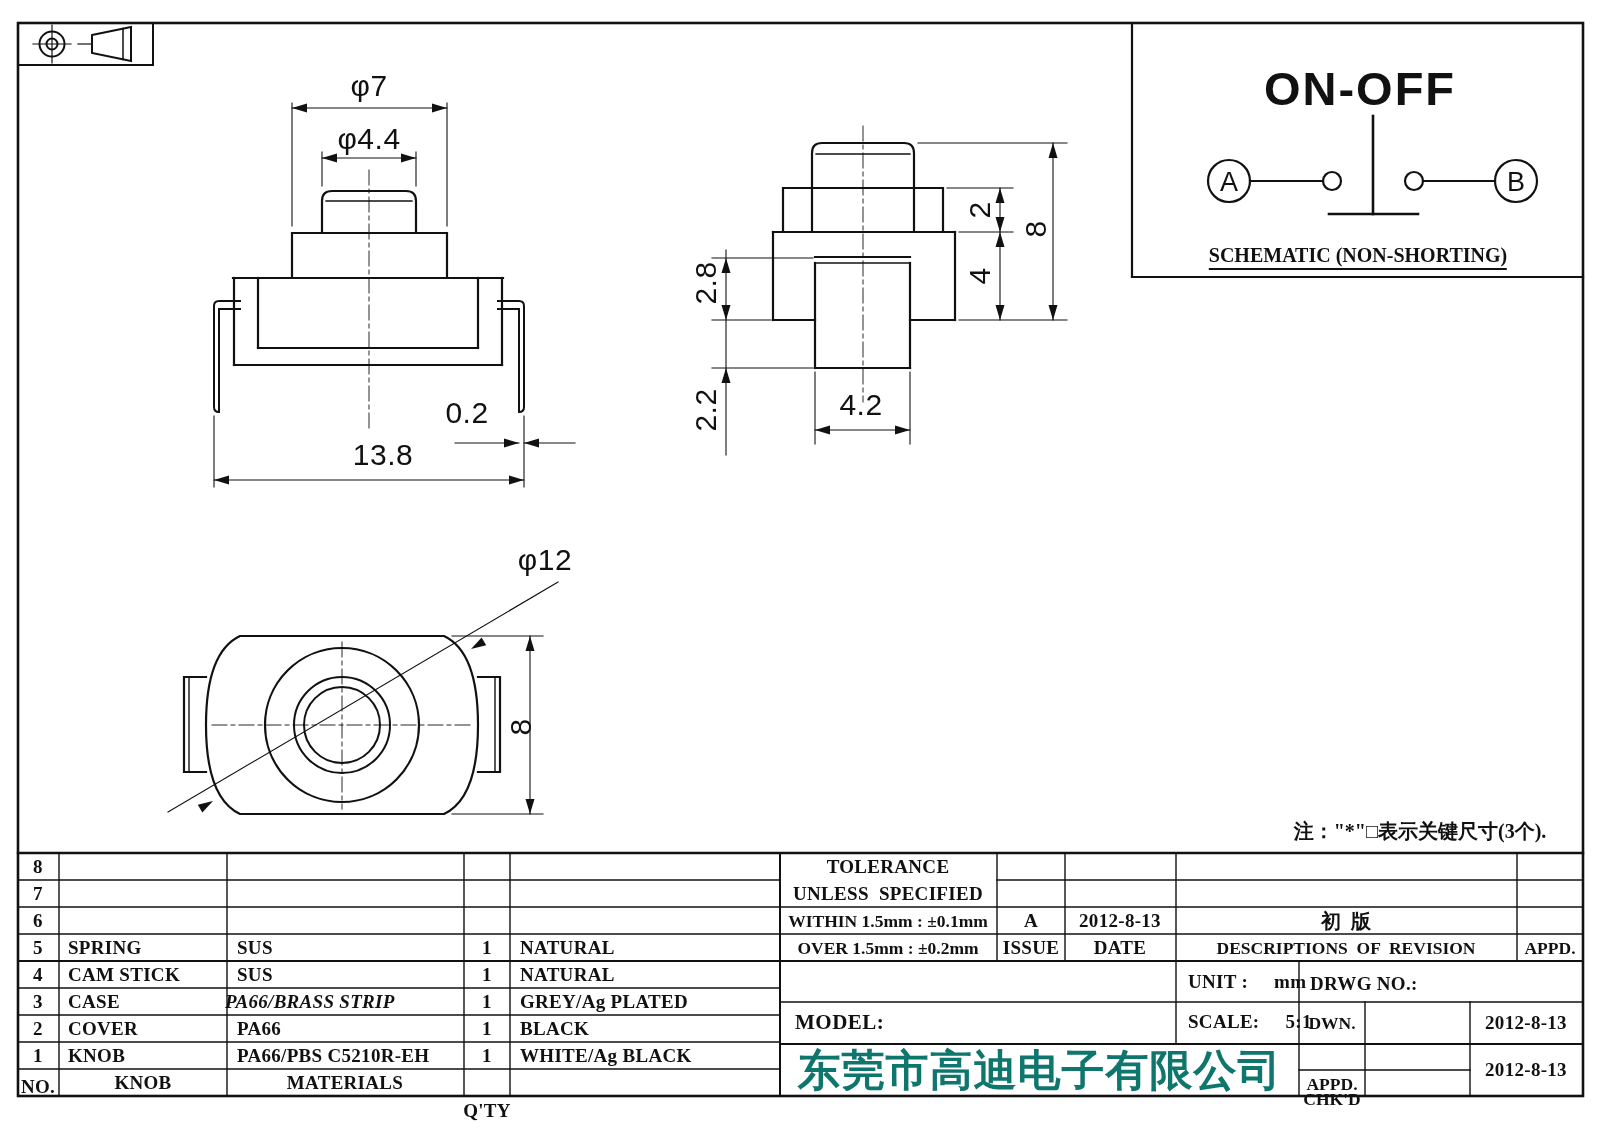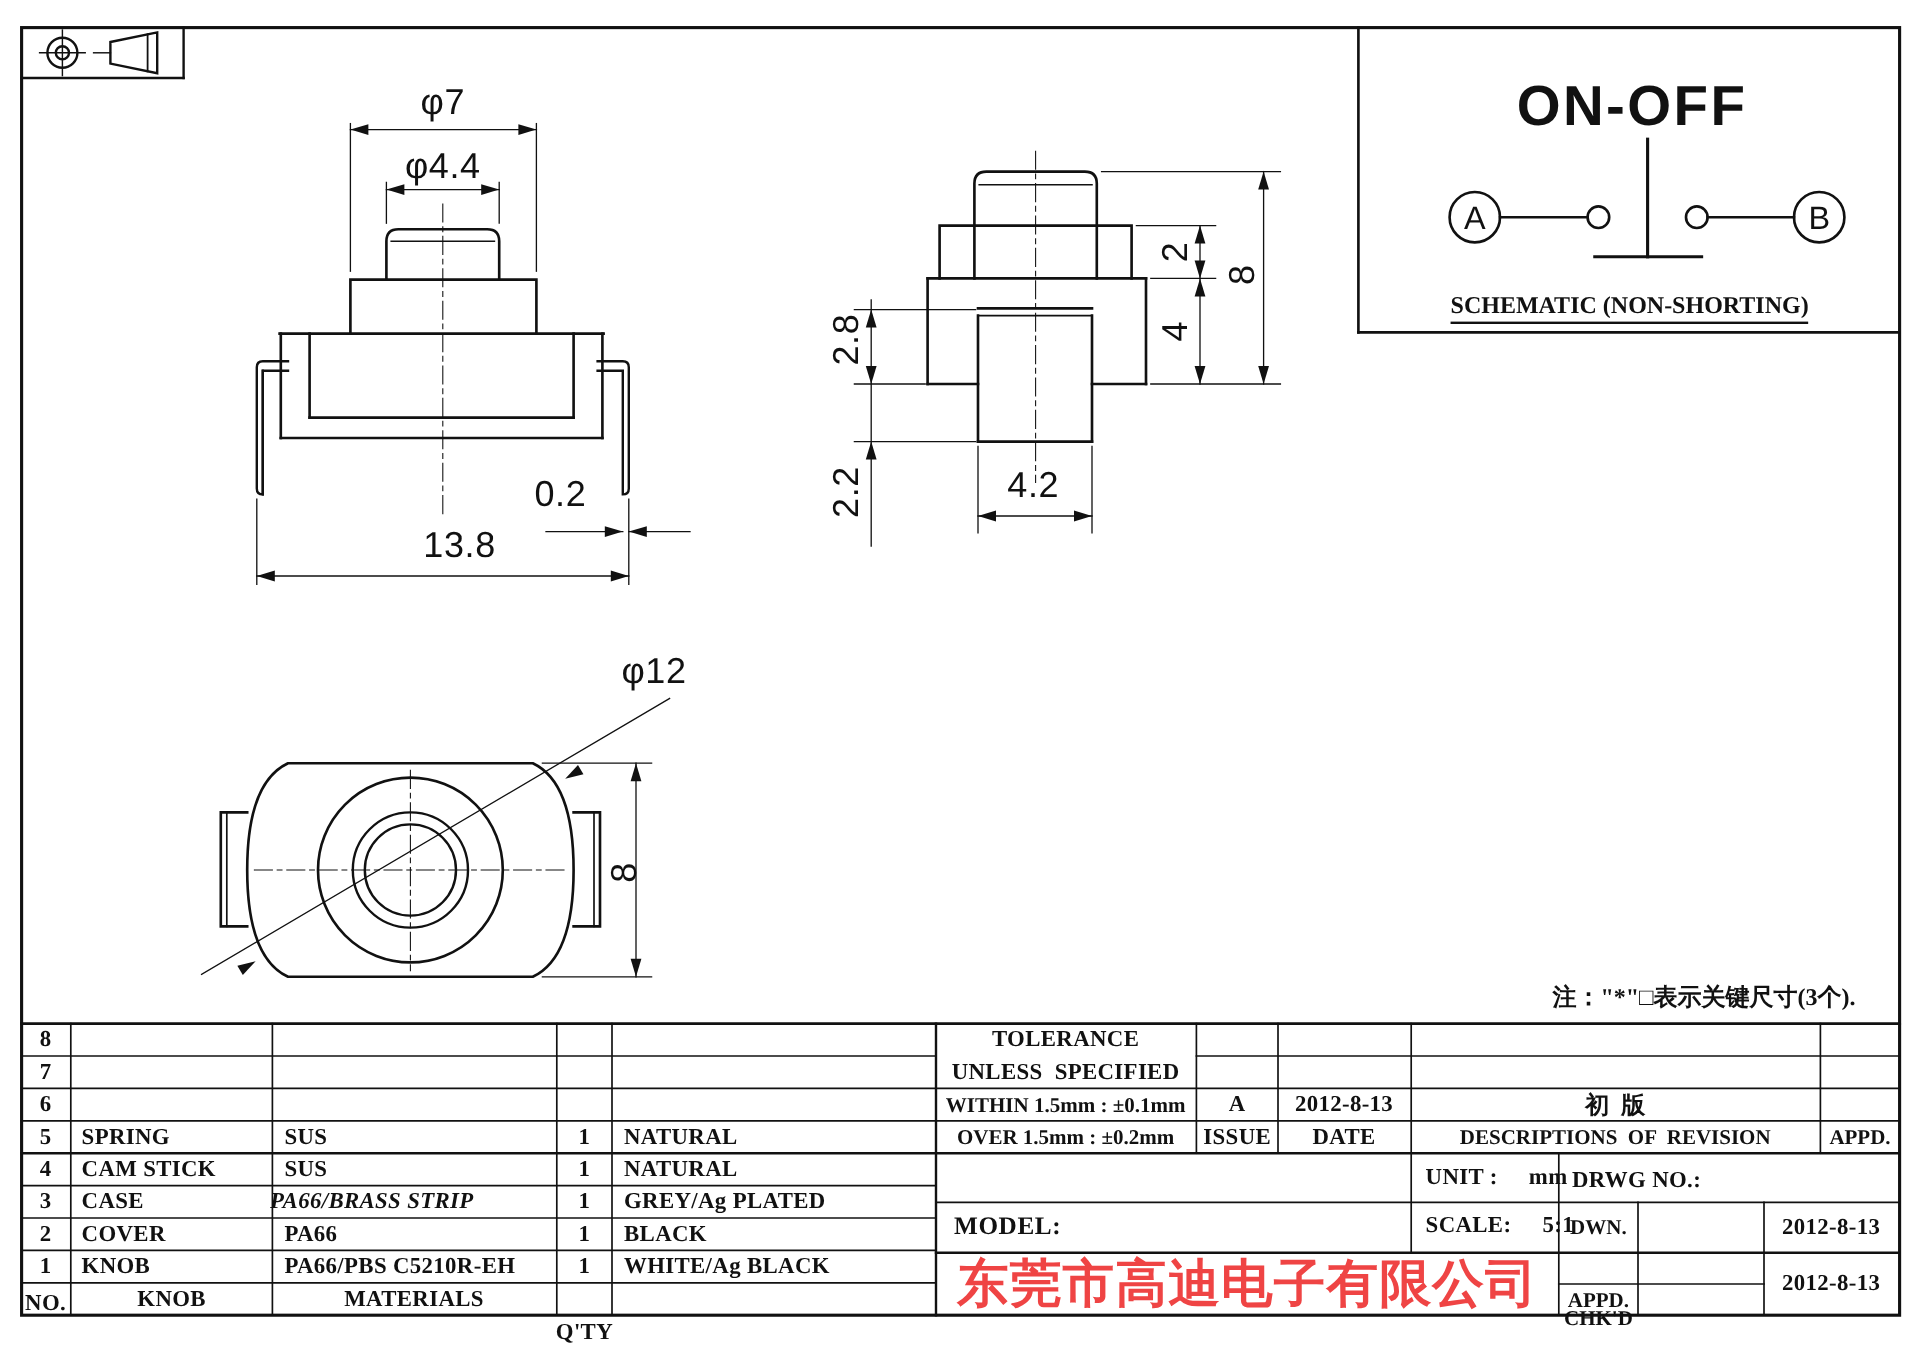--- a/index.html
+++ b/index.html
@@ -279,15 +279,15 @@
 
 <div class="tl tbl" style="left:1188px;top:982px;"><span>UNIT :</span><span class="lblgap"> </span><span>mm</span></div>
 <div class="tl tbl" style="left:1310px;top:984px;">DRWG NO.:</div>
 <div class="tl tbm" style="left:795px;top:1022px;">MODEL:</div>
 <div class="tl tbl" style="left:1188px;top:1022px;"><span>SCALE:</span><span class="lblgap"> </span><span>5:1</span></div>
 <div class="t tbs" style="left:1332px;top:1023px;">DWN.</div>
 <div class="t tbs" style="left:1332px;top:1099px;">CHK'D</div>
 <div class="t tbs" style="left:1332px;top:1084px;">APPD.</div>
 <div class="t tbl" style="left:1526px;top:1023px;">2012-8-13</div>
 <div class="t tbl" style="left:1526px;top:1070px;">2012-8-13</div>
-<div class="company" style="color:#ef4444">东莞市高迪电子有限公司</div>
+<div class="company" style="color:#0f766e">东莞市高迪电子有限公司</div>
 
 </div>
 
 </body></html>

